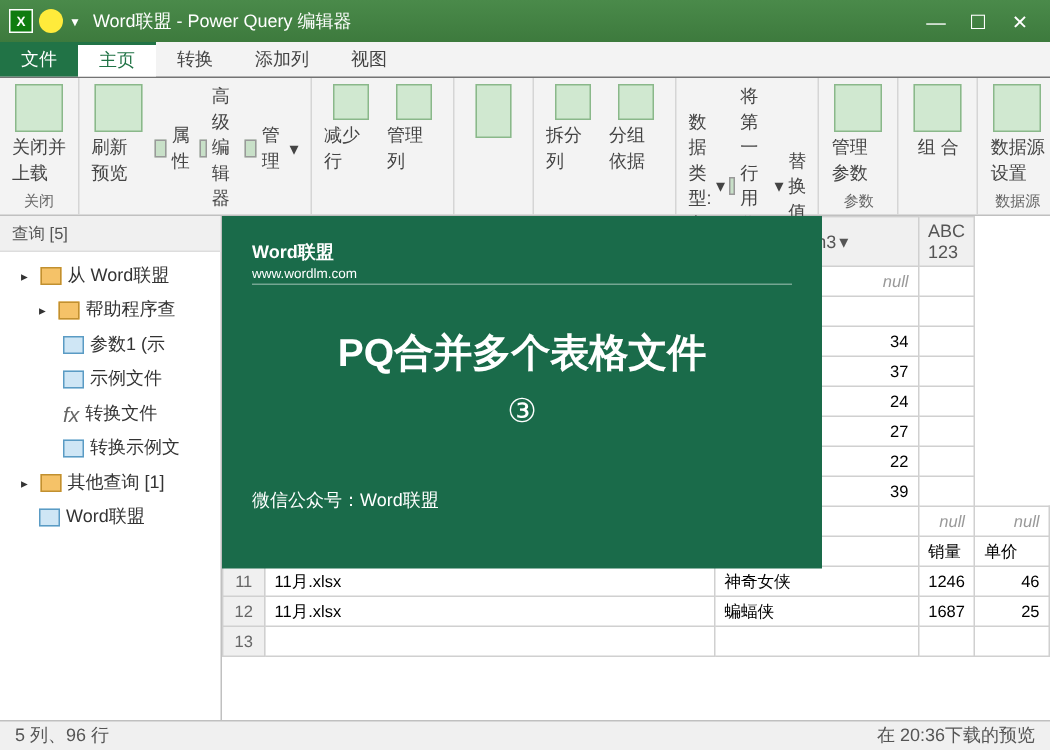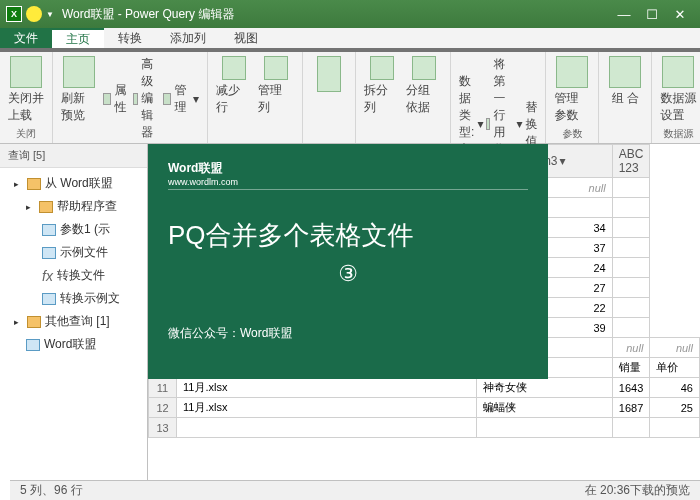--- a/index.html
+++ b/index.html
@@ -3,21 +3,21 @@
 <meta charset="utf-8">
 <style>
 *{margin:0;padding:0;box-sizing:border-box;font-family:"Microsoft YaHei",sans-serif;font-size:12px}
 body{background:#e8e8e8;width:700px;height:500px;overflow:hidden;position:relative}
 .titlebar{background:linear-gradient(#4a8a4a,#3d7a3d);height:28px;display:flex;align-items:center;padding:0 6px;color:#fff}
 .titlebar .excel-icon{width:16px;height:16px;background:#107c10;border:1px solid #fff;margin-right:4px;display:inline-flex;align-items:center;justify-content:center;font-size:9px;font-weight:bold}
 .titlebar .smiley{width:16px;height:16px;background:#ffeb3b;border-radius:50%;margin-right:4px;position:relative}
 .titlebar .dd{font-size:8px;margin-right:8px}
 .titlebar .title{flex:1;font-size:12px}
 .titlebar .wbtn{width:28px;height:20px;display:flex;align-items:center;justify-content:center;color:#fff;font-size:13px}
-.menubar{background:#f3f3f3;height:24px;display:flex;align-items:center;border-bottom:4px solid #737373}
+.menubar{background:#f3f3f3;height:24px;display:flex;align-items:center;border-bottom:1px solid #737373}
 .menubar .file{background:#217346;color:#fff;padding:4px 14px;height:100%;display:flex;align-items:center}
 .menubar .tab{padding:4px 14px;height:100%;display:flex;align-items:center;color:#444}
 .menubar .tab.active{background:#fff;border-top:2px solid #217346;color:#217346}
 .ribbon{background:#f3f3f3;height:92px;display:flex;border-bottom:1px solid #c0c0c0}
 .rgroup{border-right:1px solid #d5d5d5;padding:4px 8px 2px;display:flex;flex-direction:column;justify-content:space-between;align-items:center}
 .rgroup .gtitle{font-size:10px;color:#666;text-align:center;margin-top:2px}
 .rgroup .btns{display:flex;gap:6px;align-items:flex-start}
 .rbtn{display:flex;flex-direction:column;align-items:center;gap:2px;font-size:10px;color:#444;min-width:36px}
 .rbtn .ic{width:24px;height:24px;background:#d0e8d0;border:1px solid #8ab88a}
 .rbtn .ic.big{width:32px;height:32px}
@@ -40,24 +40,24 @@
 .grid table{border-collapse:collapse;width:100%}
 .grid th,.grid td{border:1px solid #d0d0d0;padding:2px 6px;font-size:11px;text-align:left;height:20px;white-space:nowrap}
 .grid th{background:#f0f0f0;font-weight:normal;color:#555}
 .grid .rn{background:#f0f0f0;text-align:center;width:28px;color:#666}
 .grid .null{color:#999;font-style:italic;text-align:right}
 .grid .num{text-align:right}
 .overlay{position:absolute;left:148px;top:144px;width:400px;height:235px;background:#1a6b4a;color:#fff;padding:12px 20px;z-index:10}
 .overlay .logo{font-size:18px;font-weight:bold}
 .overlay .logo .lm{color:#fff}
 .overlay .url{font-size:9px;border-bottom:1px solid rgba(255,255,255,.4);padding-bottom:2px;}
-.overlay .bigtitle{font-size:26px;font-weight:normal;margin-top:28px}
+.overlay .bigtitle{font-size:26px;font-weight:bold;text-align:center;margin-top:28px}
 .overlay .circ{text-align:center;font-size:22px;margin-top:8px}
 .overlay .sub{font-size:12px;margin-top:38px}
-.status{position:absolute;bottom:0;left:10px;right:0;height:20px;background:#f0f0f0;border-top:1px solid #c0c0c0;display:flex;align-items:center;padding:0 10px;font-size:11px;color:#555;justify-content:space-between}
+.status{position:absolute;bottom:0;left:0;right:0;height:20px;background:#f0f0f0;border-top:1px solid #c0c0c0;display:flex;align-items:center;padding:0 10px;font-size:11px;color:#555;justify-content:space-between}
 .colhdr{display:flex;align-items:center;gap:2px}
 .colhdr .tic{font-size:9px;color:#777;background:#e8e8e8;padding:0 2px;border:1px solid #ccc}
 </style>
 </head>
 <body>
 
 <div class="titlebar">
   <span class="excel-icon">X</span>
   <span class="smiley"></span>
   <span class="dd">▼</span>
@@ -291,21 +291,21 @@
               <td class="rn">10</td>
               <td>11月.xlsx</td>
               <td>姓名</td>
               <td>销量</td>
               <td>单价</td>
             </tr>
         <tr>
               <td class="rn">11</td>
               <td>11月.xlsx</td>
               <td>神奇女侠</td>
-              <td class="num">1643</td>
+              <td class="num">1246</td>
               <td class="num">46</td>
             </tr>
         <tr>
               <td class="rn">12</td>
               <td>11月.xlsx</td>
               <td>蝙蝠侠</td>
               <td class="num">1687</td>
               <td class="num">25</td>
             </tr>
         <tr>

